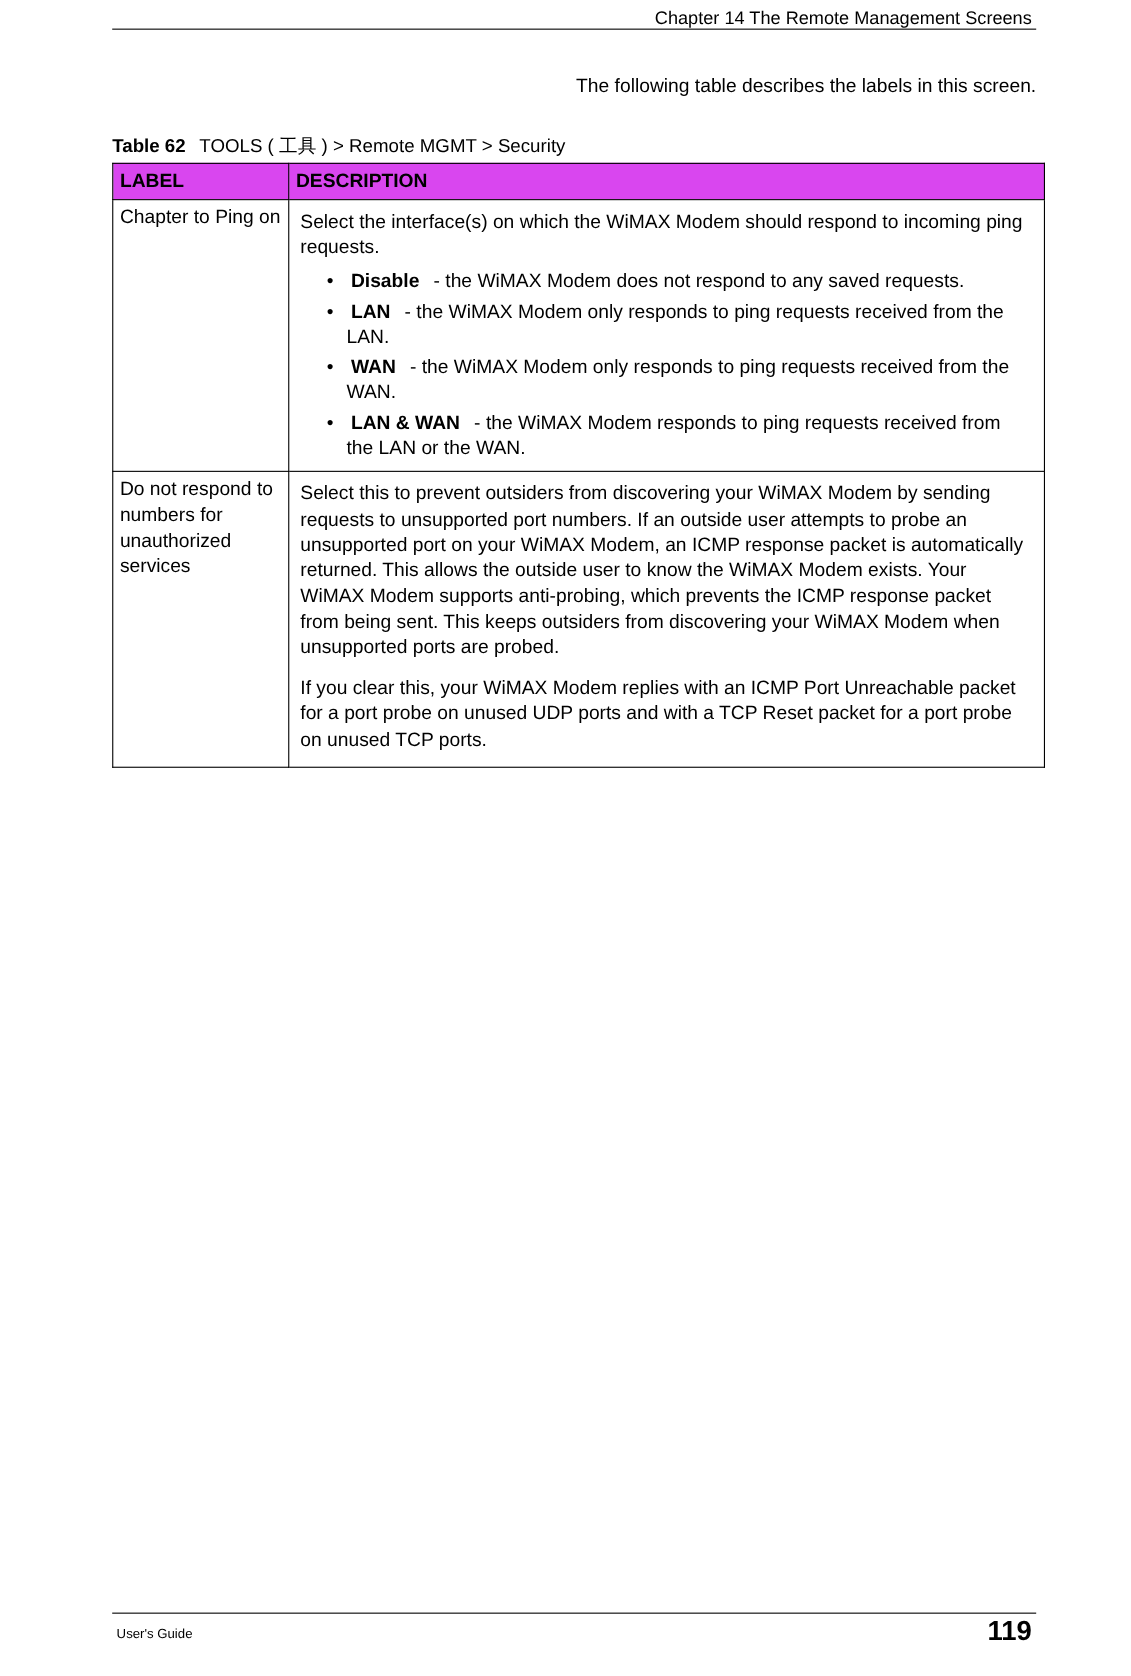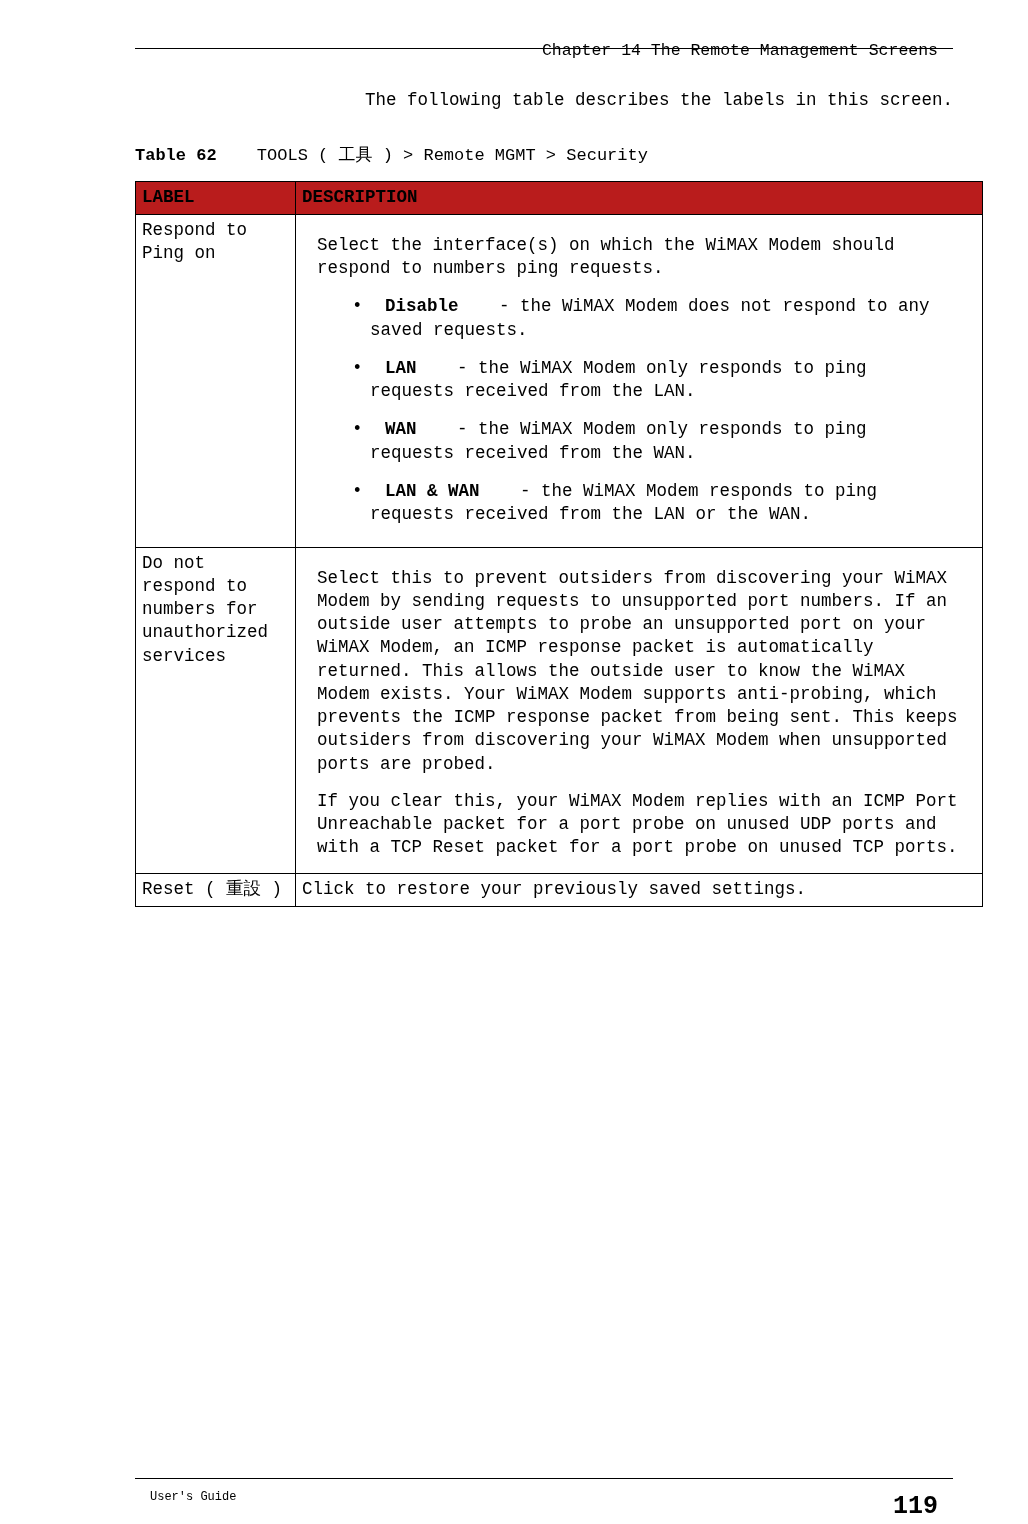--- a/index.html
+++ b/index.html
@@ -1,15 +1,15 @@
 <!DOCTYPE html>
 <html><head>
   <meta charset="utf-8">
   <style>
-    * { margin: 15px; padding: 0; box-sizing: border-box; font-family: Liberation Mono, monospace; }
+    * { margin: 4px; padding: 0; box-sizing: border-box; }
     body {
       width: 1028px;
       height: 1524px;
       background: #fff;
       font-family: Verdana, Geneva, sans-serif;
       font-size: 17.5px;
       color: #000;
       padding: 0 90px;
       position: relative;
     }
@@ -47,21 +47,21 @@
     }
     .tbl th, .tbl td {
       border: 1.5px solid #000;
       vertical-align: top;
       padding: 4px 6px 5px 6px;
       line-height: 1.33;
       font-size: 17.5px;
       text-align: left;
     }
     .tbl th {
-      background: #b91c1c;
+      background: #d946ef;
       font-weight: 700;
     }
     .tbl col.c1 { width: 160px; }
     .tbl col.c2 { width: auto; }
     .desc-cell p { margin-bottom: 8px; }
     .desc-cell ul {
       list-style: none;
       padding-left: 20px;
     }
     .desc-cell li {
@@ -115,41 +115,37 @@
       <col class="c2">
     </colgroup>
   <thead>
     <tr>
       <th>LABEL</th>
       <th>DESCRIPTION</th>
     </tr>
   </thead>
   <tbody>
     <tr>
-      <td>Respond to Ping on</td>
+      <td>Chapter to Ping on</td>
       <td class="desc-cell">
-        <p>Select the interface(s) on which the WiMAX Modem should respond to numbers ping requests.</p>
+        <p>Select the interface(s) on which the WiMAX Modem should respond to incoming ping requests.</p>
         <ul>
           <li><span class="opt-bold">Disable</span><span> - the WiMAX Modem does not respond to any saved requests.</span></li>
           <li><span class="opt-bold">LAN</span><span> - the WiMAX Modem only responds to ping requests received from the LAN.</span></li>
           <li><span class="opt-bold">WAN</span><span> - the WiMAX Modem only responds to ping requests received from the WAN.</span></li>
           <li><span class="opt-bold">LAN &amp; WAN</span><span> - the WiMAX Modem responds to ping requests received from the LAN or the WAN.</span></li>
         </ul>
       </td>
     </tr>
     <tr>
       <td>Do not respond to numbers for unauthorized services</td>
       <td class="desc-cell">
         <p>Select this to prevent outsiders from discovering your WiMAX Modem by sending requests to unsupported port numbers. If an outside user attempts to probe an unsupported port on your WiMAX Modem, an ICMP response packet is automatically returned. This allows the outside user to know the WiMAX Modem exists. Your WiMAX Modem supports anti-probing, which prevents the ICMP response packet from being sent. This keeps outsiders from discovering your WiMAX Modem when unsupported ports are probed.</p>
         <p class="para-gap">If you clear this, your WiMAX Modem replies with an ICMP Port Unreachable packet for a port probe on unused UDP ports and with a TCP Reset packet for a port probe on unused TCP ports.</p>
       </td>
     </tr>
-    <tr>
-      <td>Reset ( 重設 )</td>
-      <td>Click to restore your previously saved settings.</td>
-    </tr>
   </tbody>
 </table>
 
 <div class="footer-block">
   <span class="footer-left">User's Guide</span>
   <span class="footer-right">119</span>
 </div>
 
 </body></html>

